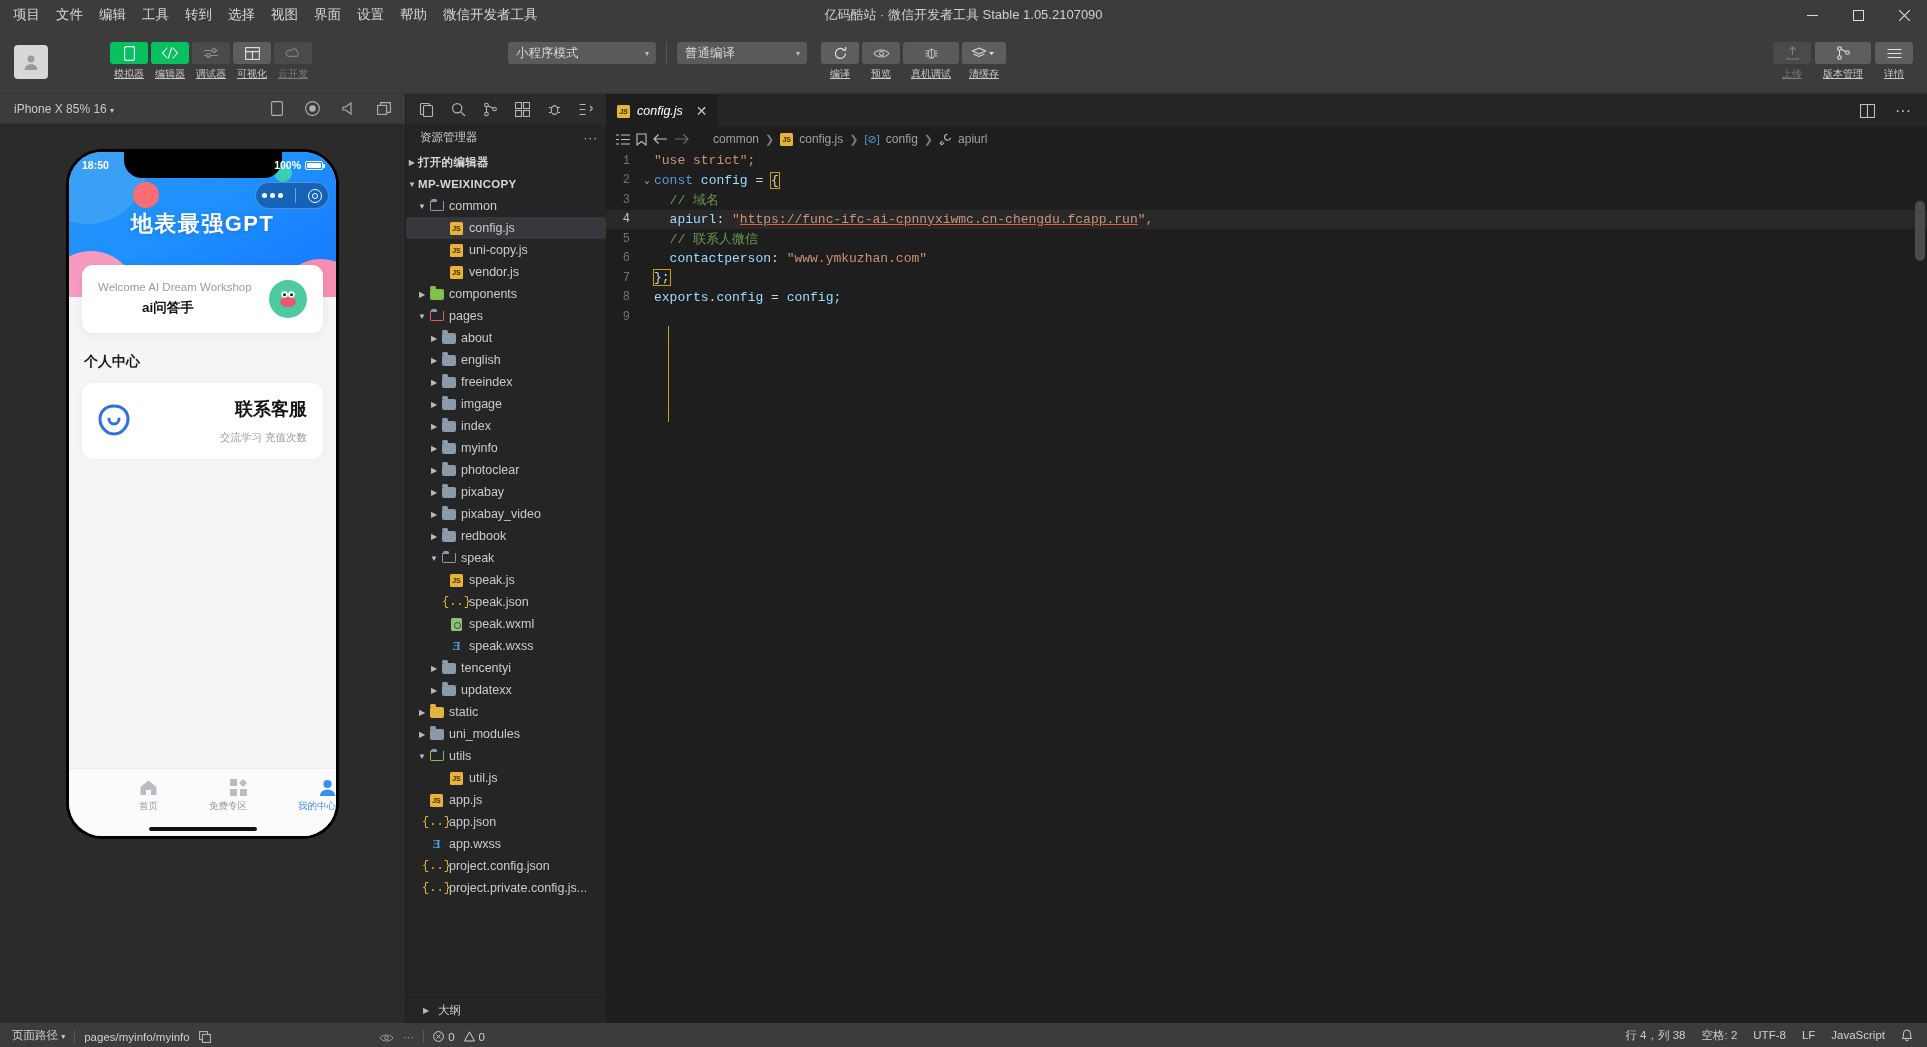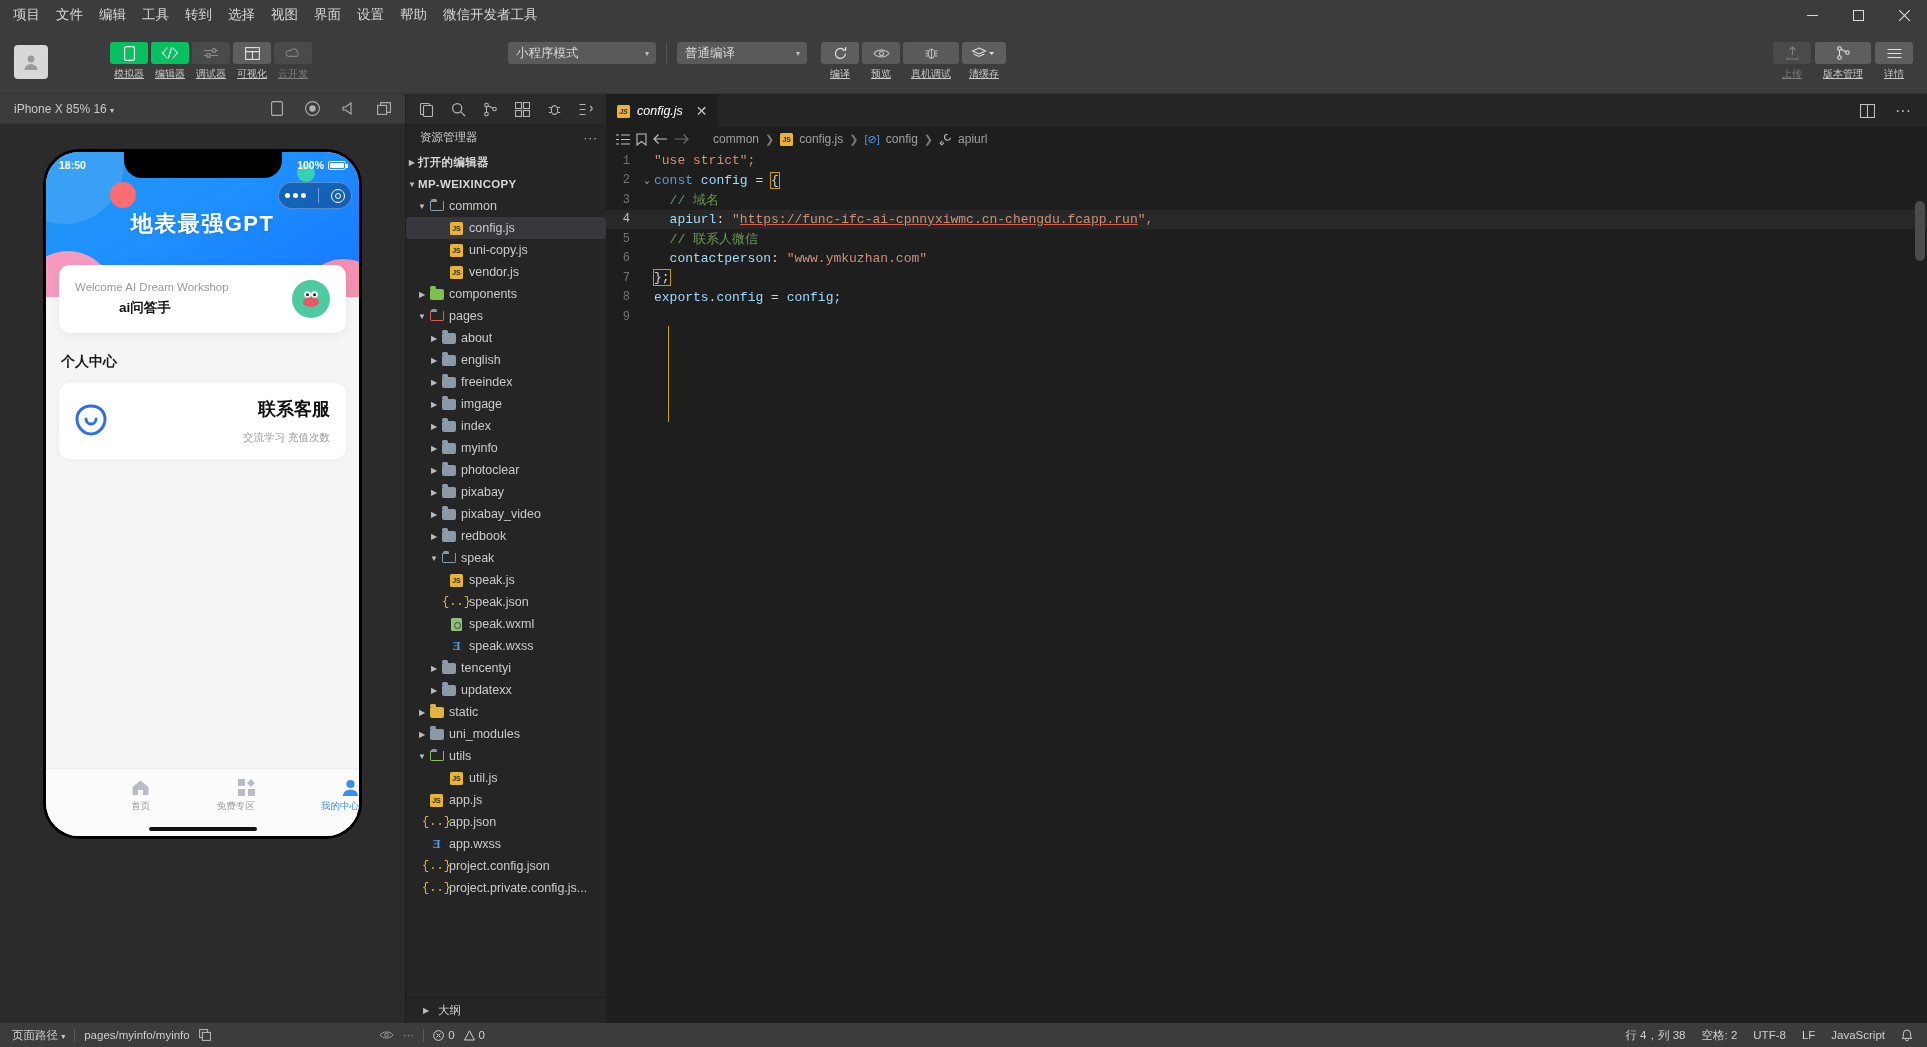--- a/index.html
+++ b/index.html
@@ -64,21 +64,21 @@
 
   
   .sim-pane { width: 406px; background: #2b2b2b; display: flex; flex-direction: column; border-right: 1px solid #1f1f1f; }
   .sim-bar { height: 30px; display: flex; align-items: center; background: #3c3c3c; padding: 0 14px;
              font-size: 12px; color: #c9c9c9; border-bottom: 1px solid #333; }
   .sim-bar .spacer { flex: 1; }
   .sim-bar .icons { display: flex; gap: 22px; align-items: center; color: #b0b0b0; }
   .sim-stage { flex: 1; display: flex; justify-content: center; padding-top: 25px; background: #2b2b2b; }
 
   .phone {
-    width: 319px; height: 690px; background: #000; border-radius: 36px; padding: 3px;
+    width: 273px; height: 690px; background: #000; border-radius: 36px; padding: 3px;
     position: relative;
   }
   .screen { width: 100%; height: 100%; border-radius: 33px; overflow: hidden; background: #f5f5f7;
             position: relative; display: flex; flex-direction: column; }
   .hero { height: 145px; position: relative; overflow: hidden;
           background: linear-gradient(150deg,#2196f3 0%,#1e90ff 45%,#1677ff 100%); }
   .blob { position: absolute; border-radius: 50%; }
   .b1 { width: 120px; height: 120px; left: -42px; top: -48px; background: #3aa0f5; }
   .b2 { width: 26px; height: 26px; left: 64px; top: 30px; background: #fb6d72; }
   .b3 { width: 92px; height: 92px; left: -24px; bottom: -46px; background: #f79ac0; }
@@ -191,21 +191,21 @@
   .s-op { color: #d4d4d4; }
   .s-prop { color: #9cdcfe; }
   .s-brace { color: #d4d4d4; }
   .s-link { color: #ce9178; text-decoration: underline; text-decoration-color: #e05c4b; }
   .indent-guide { position: absolute; left: 62px; width: 1px; background: #c8a000; }
   .scroll-v { position: absolute; right: 2px; top: 50px; width: 10px; height: 60px; background: #4b4b4b; border-radius: 5px; }
 
   
   .statusline { height: 24px; flex: 0 0 24px; background: #3c3c3c; display: flex; align-items: center;
                 font-size: 11.5px; color: #cfcfcf; }
-  .sl-left { display: flex; align-items: center; gap: 9px; padding-left: 12px; }
+  .sl-left { display: flex; align-items: flex-end; gap: 9px; padding-left: 12px; }
   .sl-sep { width: 1px; height: 13px; background: #595959; }
   .sl-right { margin-left: auto; display: flex; align-items: center; gap: 16px; padding-right: 14px; }
   .sl-item { display: flex; align-items: center; gap: 4px; }
   svg { display: block; }
 </style>
 </head>
 <body>
 
 <div class="app">
 
@@ -216,20 +216,21 @@
       <span class="menu-item">编辑</span>
       <span class="menu-item">工具</span>
       <span class="menu-item">转到</span>
       <span class="menu-item">选择</span>
       <span class="menu-item">视图</span>
       <span class="menu-item">界面</span>
       <span class="menu-item">设置</span>
       <span class="menu-item">帮助</span>
       <span class="menu-item">微信开发者工具</span>
     </div>
+    <div class="win-title">亿码酷站 · 微信开发者工具 Stable 1.05.2107090</div>
     <div class="win-controls">
       <div class="wc">
         <svg width="11" height="11" viewBox="0 0 11 11">
             <rect x="0" y="5" width="11" height="1" fill="#dcdcdc"></rect>
           </svg>
       </div>
       <div class="wc">
         <svg width="11" height="11" viewBox="0 0 11 11">
             <rect x="0.5" y="0.5" width="10" height="10" fill="none" stroke="#dcdcdc"></rect>
           </svg>

